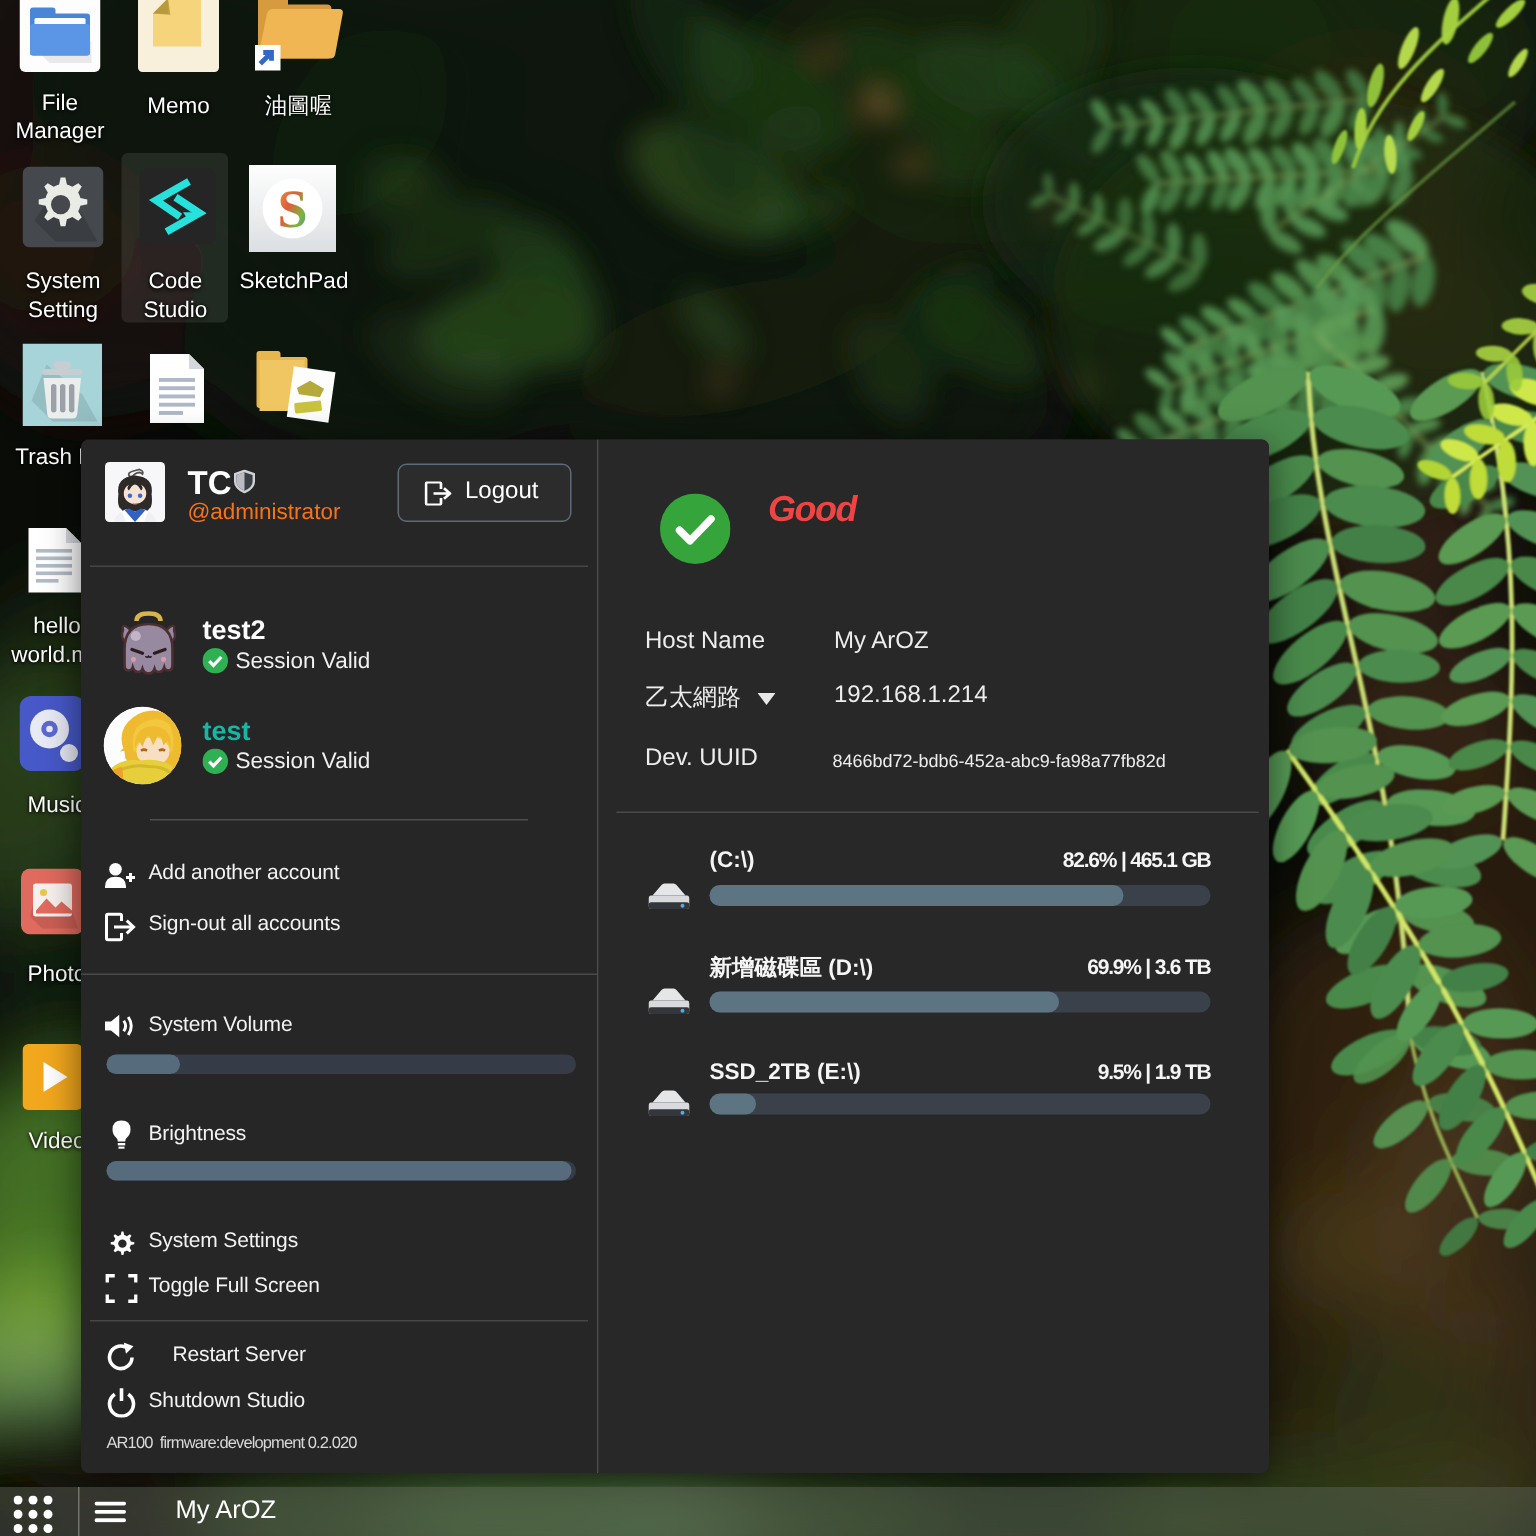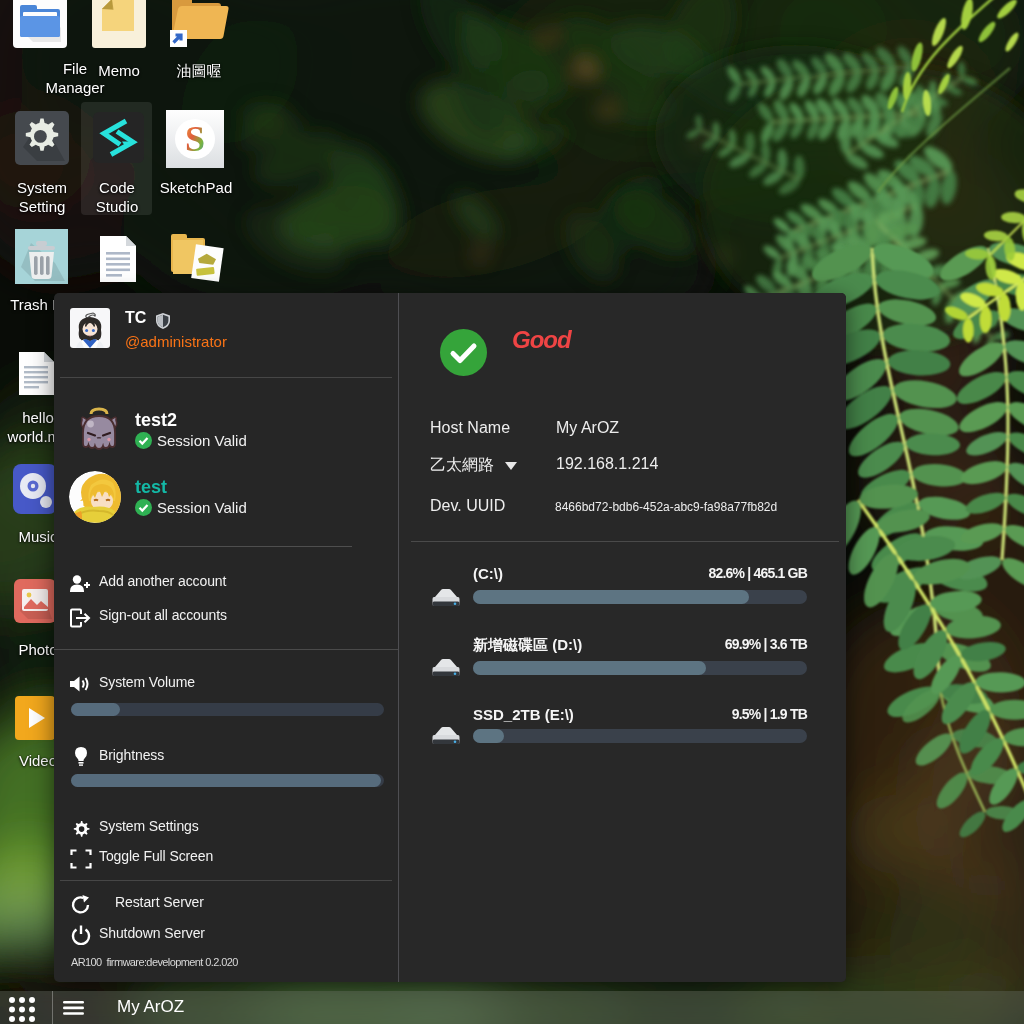--- a/index.html
+++ b/index.html
@@ -440,21 +440,21 @@
       </g>
     </svg></div>
 
 <svg class="abs" style="left:13px;top:-6px" width="54" height="54" viewBox="0 0 54 54">
   <rect x="0" y="0" width="54" height="54" rx="4" fill="#fdfdfd"></rect>
   <path d="M48 48 L20 48 L10 38 L10 20 L30 16 L48 34 Z" fill="#000" opacity="0.08"></path>
   <path d="M7 13 q0-2 2-2 h13 q2 0 2 2 v2 h21 q2 0 2 2 v24 q0 2-2 2 H9 q-2 0-2-2 Z" fill="#4a86d8"></path>
   <rect x="10" y="18" width="34" height="5.5" rx="1" fill="#fdfdfd"></rect>
   <rect x="7" y="22" width="40" height="21" rx="2" fill="#5b95e5"></rect>
 </svg>
-<div class="icolabel" style="left:1px;top:59px;width:78px;margin-left:35px;">File Manager</div>
+<div class="icolabel" style="left:1px;top:59px;width:78px;">File Manager</div>
 
 <svg class="abs" style="left:92px;top:-6px" width="54" height="54" viewBox="0 0 54 54">
   <rect x="0" y="0" width="54" height="54" rx="3" fill="#f8f0da"></rect>
   <path d="M40 36 L14 36 L10 32 L20 12 L38 16 Z" fill="#000" opacity="0.10"></path>
   <path d="M20 5 H42 V37 H10 V15 Z" fill="#f5d47c"></path>
   <path d="M20 5 L10 15 L20 15 Z" fill="#c8ab4a"></path>
   <path d="M20 5 L10 15 L21.5 15.8 Z" fill="#b59538" opacity="0.85"></path>
 </svg>
 <div class="icolabel" style="left:80px;top:61px;width:78px;">Memo</div>
 
@@ -591,27 +591,34 @@
   <path d="M9 22 Q8 28 10 31 L13 30 Q11 26 12 20 Z" fill="#2e2a28"></path>
   <path d="M31 22 Q32 28 30 31 L27 30 Q29 26 28 20 Z" fill="#2e2a28"></path>
   <circle cx="16.6" cy="22.5" r="1.5" fill="#3a6bc8"></circle>
   <circle cx="23.4" cy="22.5" r="1.5" fill="#3a6bc8"></circle>
   <path d="M18.5 27.5 q1.5 1 3 0" stroke="#c88" stroke-width="0.8" fill="none"></path>
   <path d="M6 40 Q8 33 14 31.5 L20 33 L26 31.5 Q32 33 34 40 Z" fill="#fdfdfd"></path>
   <path d="M13 32 L20 40 L27 32 L24 31 L20 33 L16 31 Z" fill="#2f62c4"></path>
   <path d="M6 40 Q7 35 11 32.8 L14 40 Z" fill="#eef0f4"></path>
   <path d="M34 40 Q33 35 29 32.8 L26 40 Z" fill="#eef0f4"></path>
 </svg>
-<div class="abs" style="left:71px;top:16px;color:#fff;font-size:16px;font-weight:bold;">TC</div>
+<div class="abs" style="left:71px;top:16px;color:#fff;font-size:22px;font-weight:bold;">TC</div>
 <svg class="abs" style="left:102px;top:20px" width="14" height="16" viewBox="0 0 14 16">
   <path d="M7 0 L14 2.5 V8 Q14 13 7 16 Q0 13 0 8 V2.5 Z" fill="#cfd2d6"></path>
   <path d="M7 1.8 L12.4 3.7 V8 Q12.4 11.8 7 14.2 Q1.6 11.8 1.6 8 V3.7 Z" fill="#3a3f45"></path>
   <path d="M7 1.8 L7 14.2 Q1.6 11.8 1.6 8 V3.7 Z" fill="#b9bdc2"></path>
 </svg>
 <div class="abs" style="left:71px;top:40px;color:#f97316;font-size:15px;">@administrator</div>
+<div class="abs" style="left:211px;top:16px;width:116px;height:39px;border:1px solid #5f6a78;border-radius:6px;background:#2c2c2c;color:#fff;font-size:16px;">
+  <svg class="abs" style="left:17px;top:11px" width="18" height="16" viewBox="0 0 18 16">
+    <path d="M11 5 V1.5 Q11 0.5 10 0.5 H2 Q1 0.5 1 1.5 V14.5 Q1 15.5 2 15.5 H10 Q11 15.5 11 14.5 V11" stroke="#fff" stroke-width="1.8" fill="none"></path>
+    <path d="M6 8 H16 M13 4.5 L17 8 L13 11.5" stroke="#fff" stroke-width="1.8" fill="none"></path>
+  </svg>
+  <span class="abs" style="left:44px;top:9px;">Logout</span>
+</div>
 <div class="div" style="left:6px;top:84px;width:332px;"></div>
 
 <svg class="abs" style="left:24px;top:114px" width="42" height="44" viewBox="0 0 42 44">
   <path d="M13 7 Q13 2 21 2 Q29 2 29 7" fill="none" stroke="#d9b44a" stroke-width="3"></path>
   <path d="M8 12 Q3 8 4 13 Q2 19 6 21 L10 16 Z" fill="#978aa0" stroke="#4a2e30" stroke-width="1.6"></path>
   <path d="M34 12 Q39 8 38 13 Q40 19 36 21 L32 16 Z" fill="#978aa0" stroke="#4a2e30" stroke-width="1.6"></path>
   <path d="M5 26 Q5 9 21 9 Q37 9 37 26 L37 36 Q37 40 34.5 40 Q32 40 31.5 38 Q30.5 41 28 41 Q25.5 41 25 39 Q24 42 21 42 Q18 42 17 39 Q16.5 41 14 41 Q11.5 41 10.5 38 Q10 40 7.5 40 Q5 40 5 36 Z" fill="#978aa0" stroke="#4a2e30" stroke-width="1.8"></path>
   <circle cx="12.5" cy="17" r="3.4" fill="#c4bac9" opacity="0.9"></circle>
   <path d="M10 26 L17 28.5 M32 26 L25 28.5" stroke="#301c20" stroke-width="2.2" stroke-linecap="round"></path>
   <path d="M19 30.5 q1 1.2 2 0 q1 1.2 2 0" stroke="#301c20" stroke-width="1.1" fill="none"></path>
@@ -700,21 +707,21 @@
 <svg class="micon" style="left:16px;top:602px" viewBox="0 0 22 20">
   <path d="M18 10 A7.5 7.5 0 1 1 13.5 3" stroke="#fff" stroke-width="2.4" fill="none"></path>
   <path d="M11.5 0.5 H18.5 V7" fill="none"></path>
   <path d="M12.5 0 L19 2.5 L14 7.5 Z" fill="#fff"></path>
 </svg>
 <div class="mitem" style="left:45px;top:601px;margin-left:16px;">Restart Server</div>
 <svg class="micon" style="left:16px;top:632px" viewBox="0 0 22 20">
   <path d="M6.5 4.5 A8 8 0 1 0 15.5 4.5" stroke="#fff" stroke-width="2.4" fill="none"></path>
   <path d="M11 0.5 V9" stroke="#fff" stroke-width="2.4"></path>
 </svg>
-<div class="mitem" style="left:45px;top:632px;">Shutdown Server</div>
+<div class="mitem" style="left:45px;top:632px;">Shutdown Studio</div>
 <div class="abs" style="left:17px;top:663px;color:#d8d8d8;font-size:11px;letter-spacing:-0.6px;">AR100&nbsp; firmware:development 0.2.020</div>
 
   </div>
   <div id="rpane">
     <svg class="abs" style="left:41px;top:36px" width="47" height="47" viewBox="0 0 47 47">
   <circle cx="23.5" cy="23.5" r="23.5" fill="#35a43a"></circle>
   <path d="M13 24.5 L20 31.5 L34 17" stroke="#fff" stroke-width="5" fill="none" stroke-linecap="round" stroke-linejoin="round"></path>
 </svg>
 <div class="abs" style="left:113px;top:33px;color:#ef4444;font-size:24px;font-weight:bold;letter-spacing:-1px;font-style:italic;">Good</div>
 

